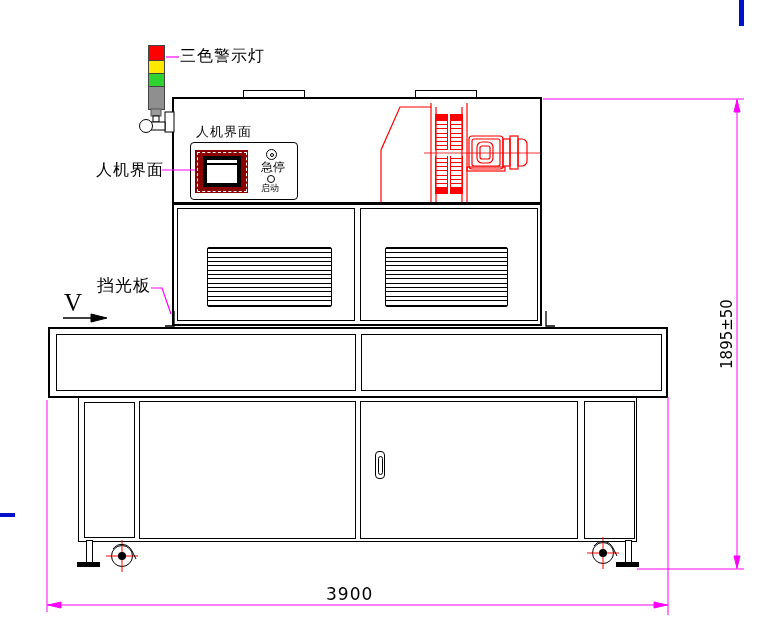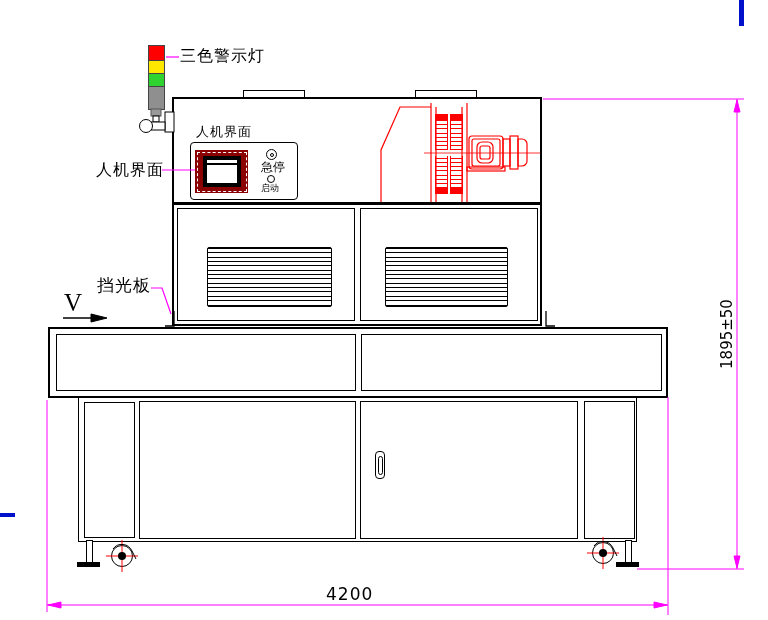--- a/index.html
+++ b/index.html
@@ -207,19 +207,19 @@
   <div class="t" style="left:96px;top:161px;font-size:16px;letter-spacing:1px;">人机界面</div>
 
   <div class="t" style="left:261px;top:161px;font-size:12px;">急停</div>
 
   <div class="t" style="left:261px;top:184px;font-size:9px;">启动</div>
 
   <div class="t" style="left:97px;top:276px;font-size:17px;letter-spacing:1px;text-align:right;">挡光板</div>
 
   <div class="t" style="left:64px;top:289px;font-size:25px;font-family:'Liberation Serif',serif;">V</div>
 
-  <div class="t" style="left:326px;top:585px;font-size:17px;letter-spacing:1px;">4200</div>
+  <div class="t" style="left:326px;top:585px;font-size:17px;letter-spacing:1px;">3900</div>
 
   <div class="rot-dim">
     <span>1895±50</span>
   </div>
 
 </div>
 
 </body></html>

